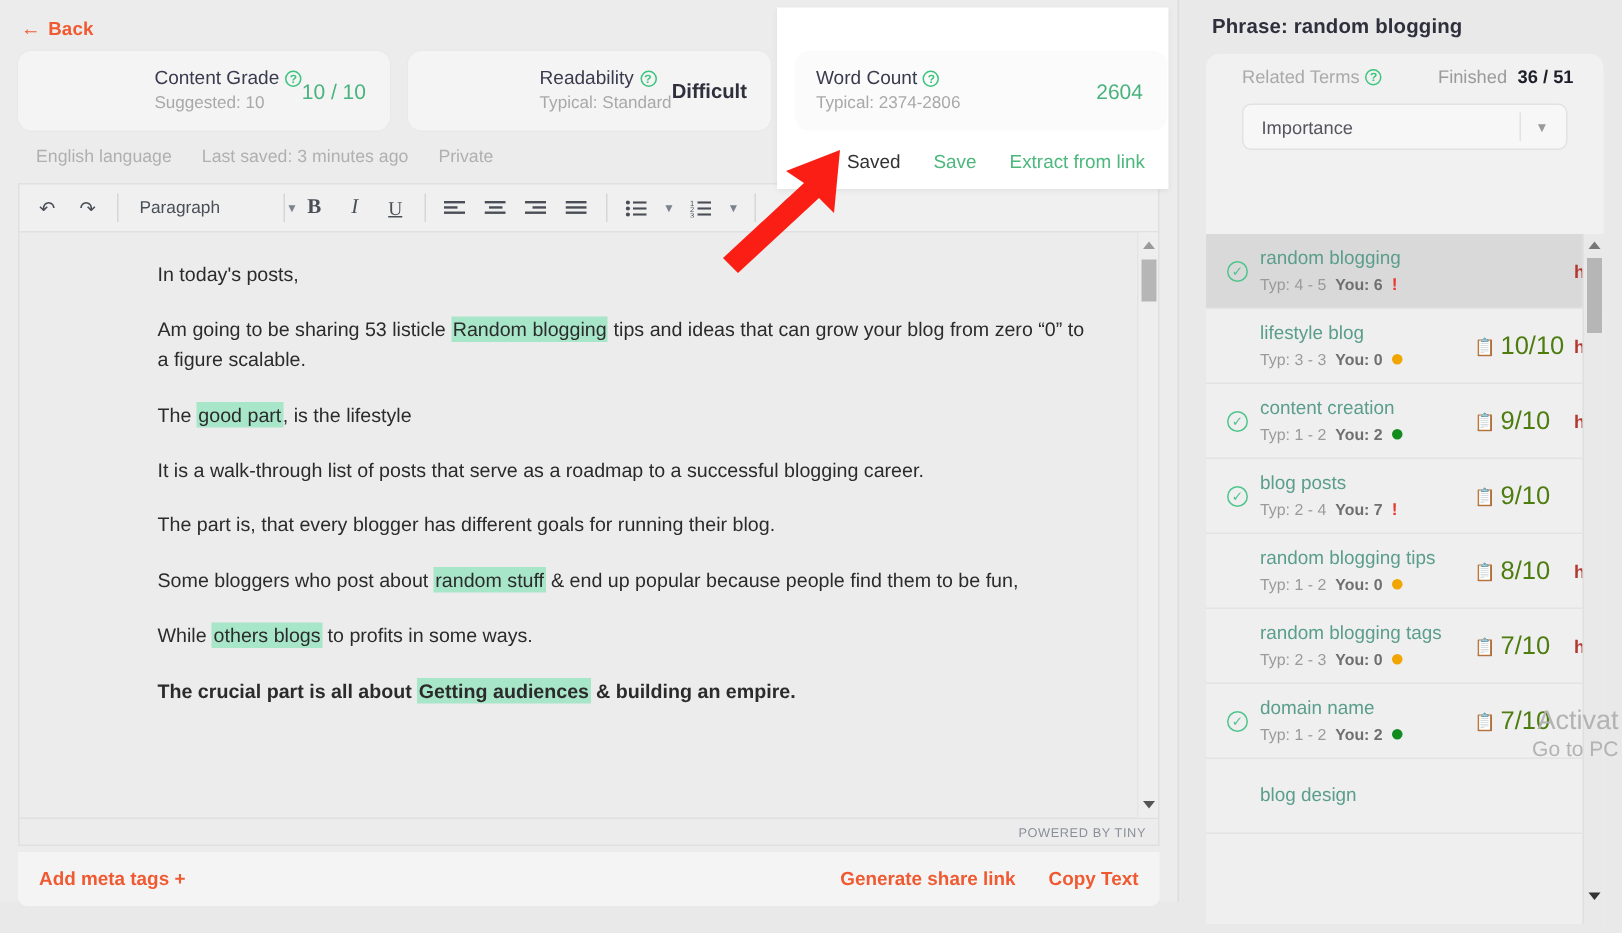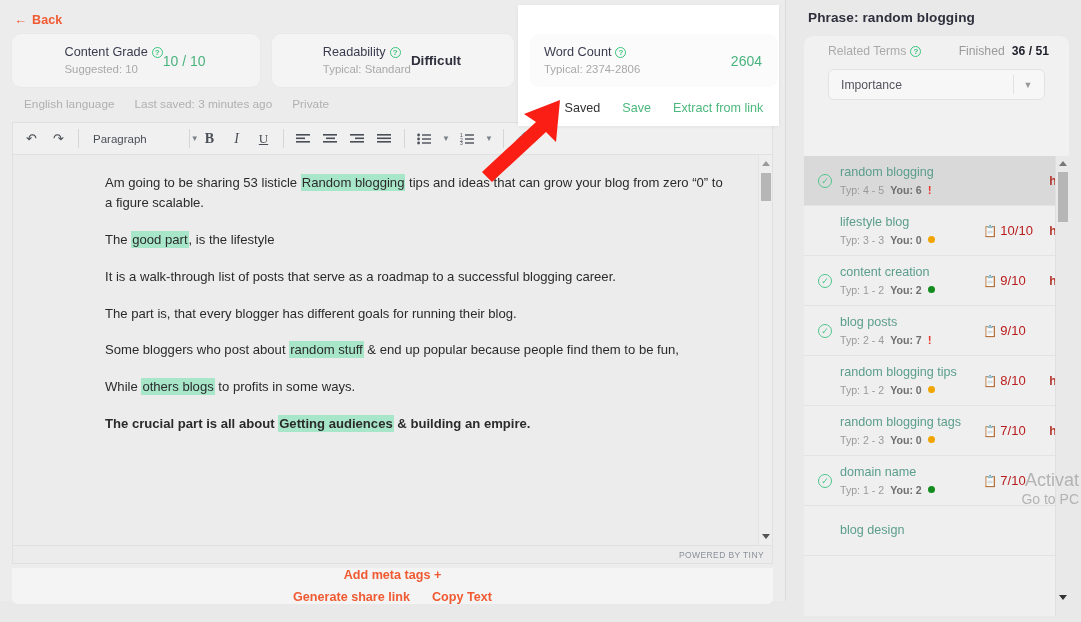--- a/index.html
+++ b/index.html
@@ -32,21 +32,21 @@
   .back-arrow { font-size: 13px; line-height: 1; }
 
   .score-row {
     display: flex; gap: 12px; padding: 4px 10px 0 12px;
     align-items: flex-start;
   }
   .score-card {
     background: #f4f4f4;
     border-radius: 9px;
     height: 53px;
-    display: flex; align-items: center; justify-content: center;
+    display: flex; align-items: center; justify-content: flex-end;
     padding: 0 16px 0 14px;
     box-shadow: 0 0 0 1px rgba(0,0,0,0.012);
   }
   .card-grade { width: 248px; }
   .card-read  { width: 242px; }
   .card-word  { width: 248px; }
   .card-title {
     font-size: 12.7px; color: #3b3b4f; font-weight: 400;
     display: flex; align-items: center; gap: 4px; line-height: 1.25;
   }
@@ -134,21 +134,20 @@
     padding-right: 8px;
   }
   .tiny-label { font-size: 8.5px; color: #8a8f99; letter-spacing: .4px; }
 
   .bottom-bar {
     margin: 4px 12px 0 12px; height: 36px;
     background: #f4f4f4;
     display: flex; align-items: center; justify-content: space-between;
     padding: 0 14px 0 14px;
     border-radius: 0 0 6px 6px;
-    flex-direction: column;
   }
   .bb-link { color: #f05a32; font-size: 12.6px; font-weight: 600; cursor: pointer; }
   .bb-right { display: flex; gap: 22px; }
 
   
   .save-overlay {
     position: absolute; left: 518px; top: 5px; width: 261px; height: 121px;
     background: #ffffff; z-index: 5;
     box-shadow: 0 1px 4px rgba(0,0,0,0.06);
   }
@@ -230,21 +229,21 @@
     font-size: 9px; line-height: 12px; text-align: center;
   }
   .tr-mid { flex: 1; min-width: 0; padding-left: 4px; }
   .tr-name { font-size: 12.6px; color: #5b9e8c; line-height: 1.2; }
   .tr-stats { font-size: 10.6px; color: #9a9a9a; margin-top: 3px; display: flex; align-items: center; gap: 6px; }
   .tr-stats b { color: #6f6f6f; font-weight: 700; }
   .dot { width: 7px; height: 7px; border-radius: 50%; display: inline-block; }
   .bang { color: #e8392e; font-weight: 700; font-size: 11.5px; }
   .tr-score { display: flex; align-items: center; gap: 3px; width: 62px; justify-content: flex-start;}
   .clip-icon { font-size: 11.5px; color: #3b3b3b; }
-  .score-txt { font-size: 13px; color: #b91c1c; }
+  .score-txt { font-size: 17px; color: #4d7c0f; }
   .tr-h { width: 16px; text-align: center; font-size: 12.2px; color: #b3382e; font-weight: 700; }
 
   .sb-scroll {
     position: absolute; right: 0; top: 120px; width: 14px; bottom: 0;
     background: #e9e9e9; border-left: 1px solid #e0e0e0;
   }
   .sb-thumb {
     position: absolute; top: 16px; left: 2px; width: 10px; height: 50px; background: #b6b6b6;
   }
   .sb-arrow-up, .sb-arrow-down {
@@ -397,20 +396,21 @@
       </div>
       <div class="tb-dd">
             <span class="chev">▼</span>
           </div>
       <div class="tb-sep"></div>
       <div class="tb-btn">🔗</div>
     </div>
 
     <div class="editor-wrap">
       <div class="editor-body" id="editor-body">
+            <p><span>In today's posts,</span></p>
             <p><span>Am going to be sharing 53 listicle </span><span class="hl">Random blogging</span><span> tips and ideas that can grow your blog from zero “0” to a figure scalable.</span></p>
             <p><span>The </span><span class="hl">good part</span><span>, is the lifestyle</span></p>
             <p><span>It is a walk-through list of posts that serve as a roadmap to a successful blogging career.</span></p>
             <p><span>The part is, that every blogger has different goals for running their blog.</span></p>
             <p><span>Some bloggers who post about </span><span class="hl">random stuff</span><span> &amp; end up popular because people find them to be fun,</span></p>
             <p><span>While </span><span class="hl">others blogs</span><span> to profits in some ways.</span></p>
             <p class="bold-p"><span>The crucial part is all about </span><span class="hl">Getting audiences</span><span> &amp; building an empire.</span></p>
           </div>
       <div class="ed-scroll">
         <div class="arrow-up"></div>

